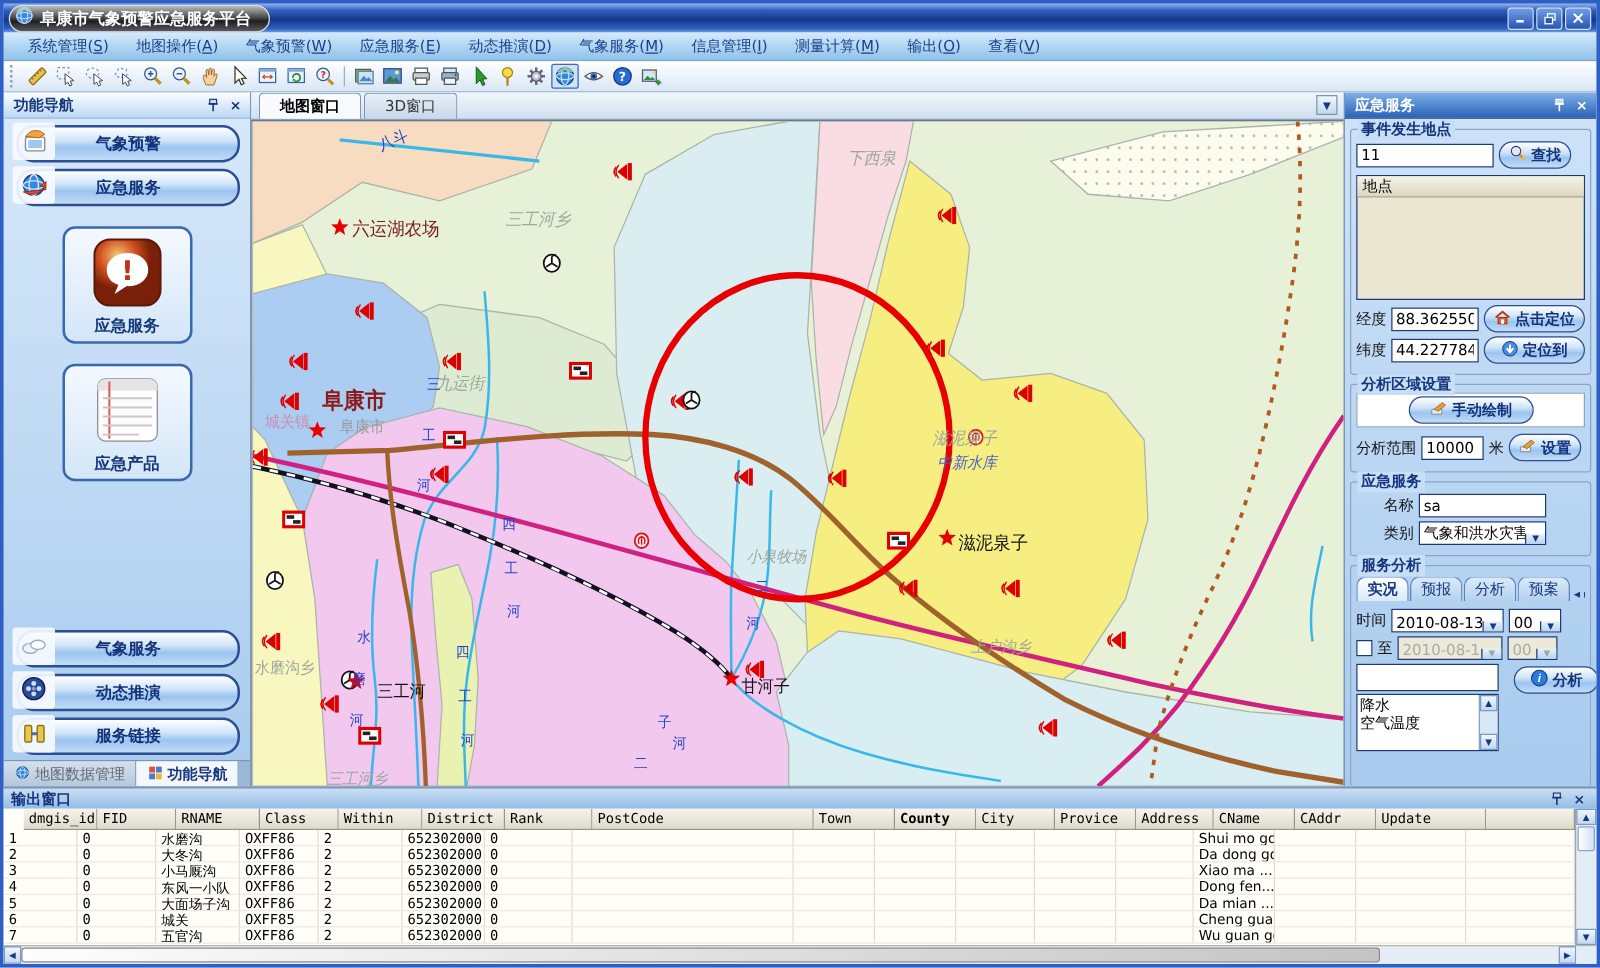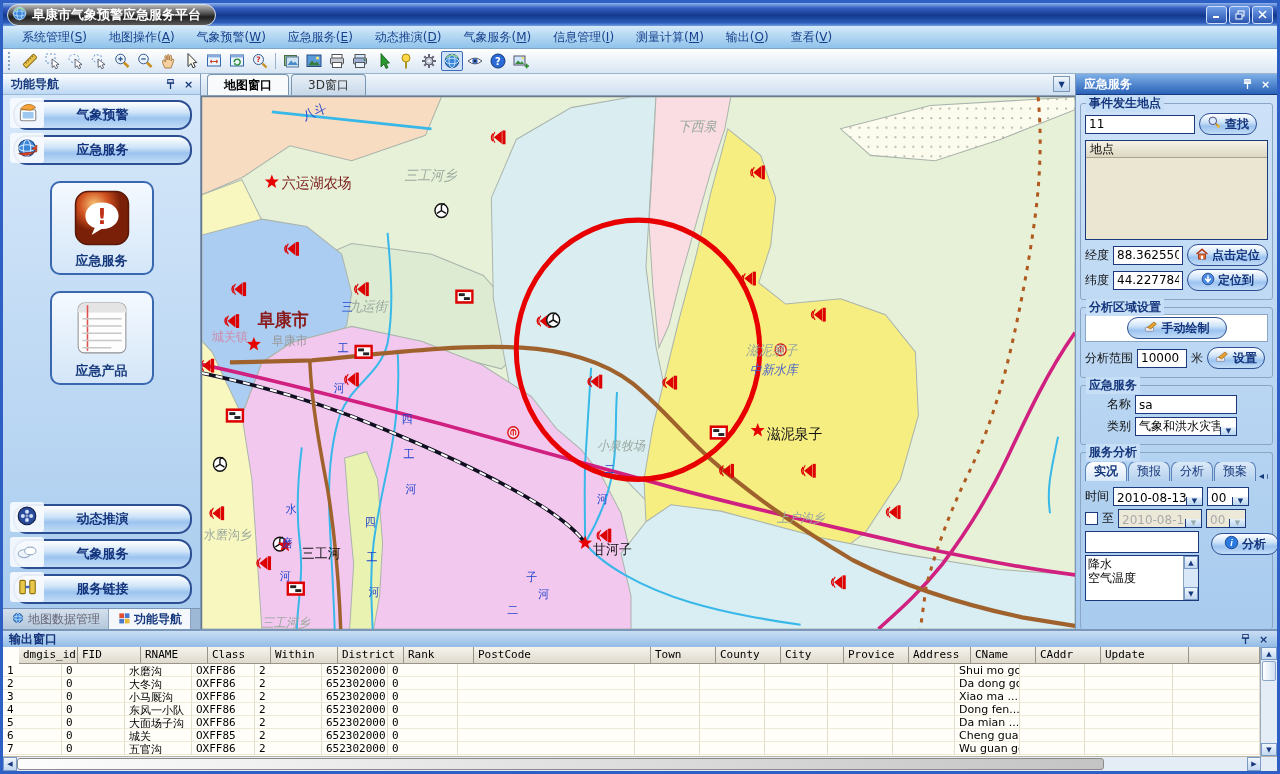--- a/index.html
+++ b/index.html
@@ -382,38 +382,38 @@
                   <path d="M8,18 h38 M8,25 h38 M8,32 h38 M8,39 h38 M8,46 h28"></path>
                 </g>
               </svg></div>
             <div class="big-lbl">应急产品</div>
           </div>
         </div>
       <div id="lp-navbot" style="margin-bottom:2px;">
           <div class="pill">
             <span class="pill-ico">
               <svg width="22" height="22" viewBox="0 0 18 20">
+                <ellipse cx="6.5" cy="11.5" rx="5.5" ry="3.6" fill="#eef4fb" stroke="#9ab0c8"></ellipse>
+                <ellipse cx="12" cy="9" rx="5.2" ry="3.4" fill="#fff" stroke="#9ab0c8"></ellipse>
+              </svg>
+            </span>
+            <span>气象服务</span>
+          </div>
+          <div class="pill">
+            <span class="pill-ico">
+              <svg width="22" height="22" viewBox="0 0 18 20">
                 <circle cx="9" cy="9" r="8" fill="#2a4a9a" stroke="#12204a"></circle>
                 <circle cx="9" cy="5.2" r="1.8" fill="#cfe0f8"></circle>
                 <circle cx="9" cy="12.8" r="1.8" fill="#cfe0f8"></circle>
                 <circle cx="5.2" cy="9" r="1.8" fill="#cfe0f8"></circle>
                 <circle cx="12.8" cy="9" r="1.8" fill="#cfe0f8"></circle>
                 <circle cx="9" cy="9" r="1.4" fill="#8aa0c8"></circle>
               </svg>
             </span>
             <span>动态推演</span>
-          </div>
-          <div class="pill">
-            <span class="pill-ico">
-              <svg width="22" height="22" viewBox="0 0 18 20">
-                <ellipse cx="6.5" cy="11.5" rx="5.5" ry="3.6" fill="#eef4fb" stroke="#9ab0c8"></ellipse>
-                <ellipse cx="12" cy="9" rx="5.2" ry="3.4" fill="#fff" stroke="#9ab0c8"></ellipse>
-              </svg>
-            </span>
-            <span>气象服务</span>
           </div>
           <div class="pill">
             <span class="pill-ico">
               <svg width="22" height="22" viewBox="0 0 18 20">
                 <rect x="2.5" y="4" width="5" height="12" rx="1" fill="#e8c84a" stroke="#907010"></rect>
                 <rect x="11.5" y="4" width="5" height="12" rx="1" fill="#e8c84a" stroke="#907010"></rect>
                 <path d="M7.5,10 h4" stroke="#4a6ab0" stroke-width="2.2"></path>
               </svg>
             </span>
             <span>服务链接</span>
@@ -882,21 +882,21 @@
           <div class="hrow">
             <div class="hc" style="flex: 0 0 59px; margin-left: 16px;">dmgis_id</div>
             <div class="hc" style="flex: 0 0 63px;">FID</div>
             <div class="hc" style="flex: 0 0 67px;">RNAME</div>
             <div class="hc" style="flex: 0 0 63px;">Class</div>
             <div class="hc" style="flex: 0 0 67px;">Within</div>
             <div class="hc" style="flex: 0 0 66px;">District</div>
             <div class="hc" style="flex: 0 0 70px;">Rank</div>
             <div class="hc" style="flex: 0 0 177px;">PostCode</div>
             <div class="hc" style="flex: 0 0 65px;">Town</div>
-            <div class="hc" style="flex: 0 0 65px;">County</div>
+            <div class="hc" style="flex: 0 0 65px; font-weight: bold;">County</div>
             <div class="hc" style="flex: 0 0 63px;">City</div>
             <div class="hc" style="flex: 0 0 65px;">Provice</div>
             <div class="hc" style="flex: 0 0 62px;">Address</div>
             <div class="hc" style="flex: 0 0 65px;">CName</div>
             <div class="hc" style="flex: 0 0 65px;">CAddr</div>
             <div class="hc" style="flex: 0 0 88px;">Update</div>
             <div class="hc" style="flex: 1 1 0%;"></div>
           </div>
           <div class="trw">
             <div class="td" style="flex: 0 0 59px;">1</div>

